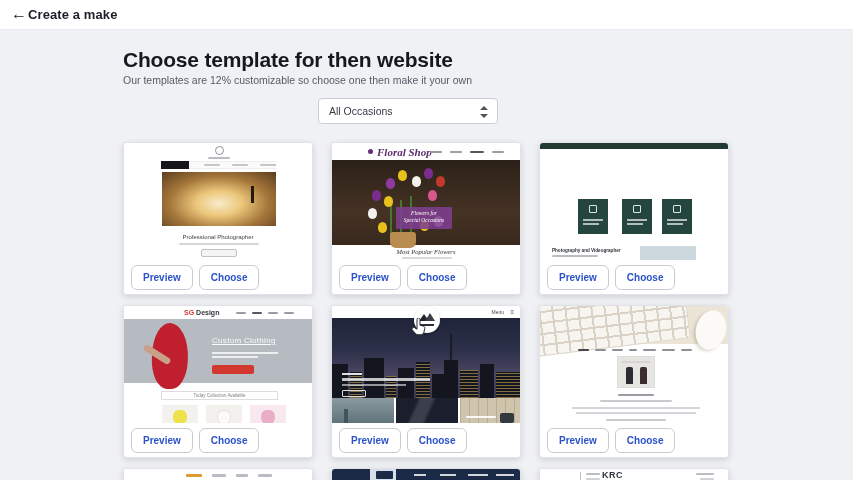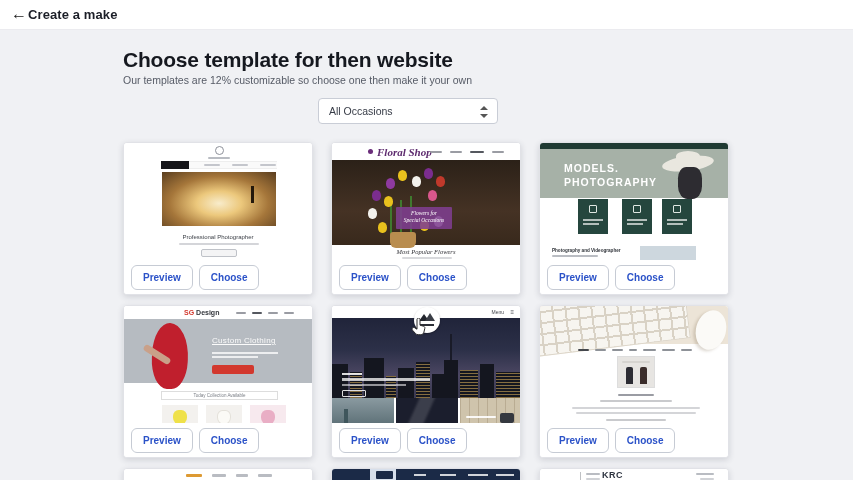--- a/index.html
+++ b/index.html
@@ -222,27 +222,20 @@
     </div>
     <div class="actions">
       <button class="btn">Preview</button>
       <button class="btn">Choose</button>
     </div>
   </div>
 
   <div class="card c3">
     <div class="thumb">
       <div class="abs m-topnav"></div>
-      <div class="abs m-hero">
-        <div class="m-line" style="top:13px">MODELS.</div>
-        <div class="m-line" style="top:27px">PHOTOGRAPHY</div>
-        <div class="m-hat-top"></div>
-        <div class="m-hat-brim"></div>
-        <div class="m-hair"></div>
-      </div>
       <div class="m-box" style="left:38px">
         <span class="ic"></span>
           <span class="t1"></span>
           <span class="t2"></span>
       </div>
       <div class="m-box" style="left:82px">
         <span class="ic"></span>
           <span class="t1"></span>
           <span class="t2"></span>
       </div>

